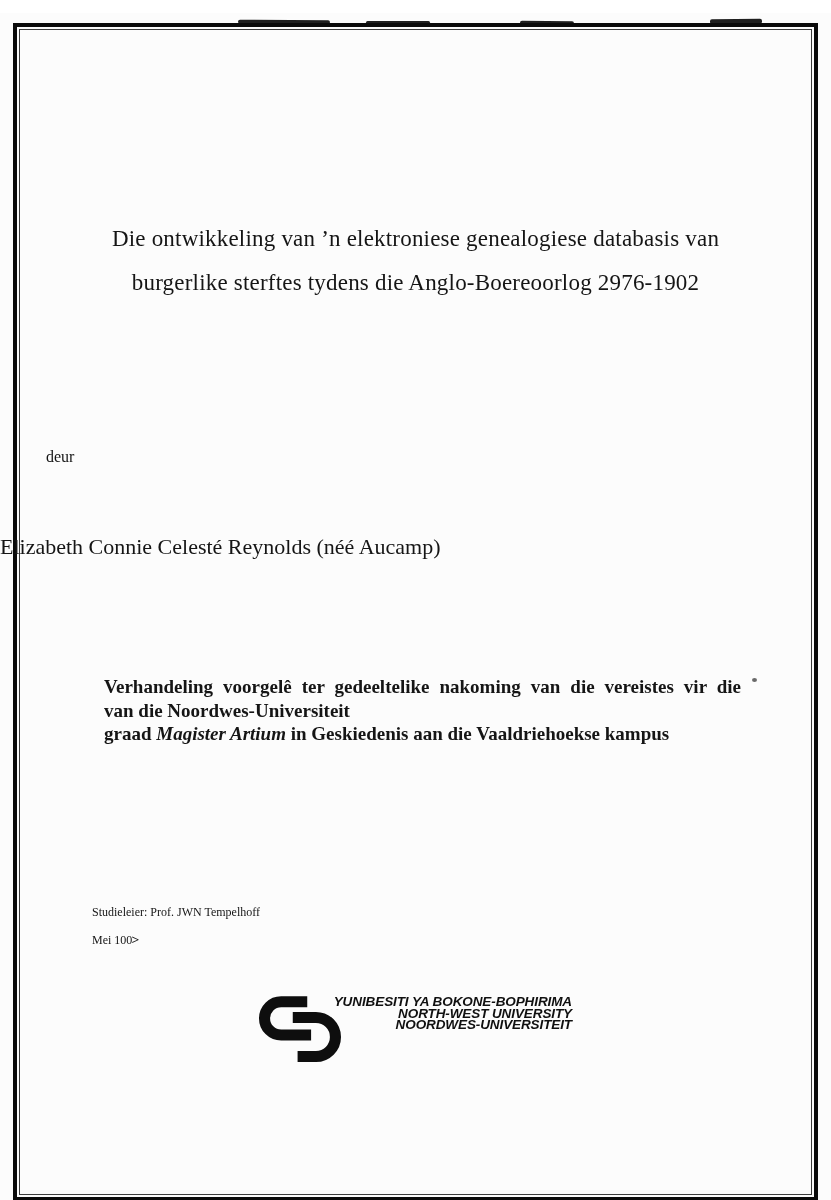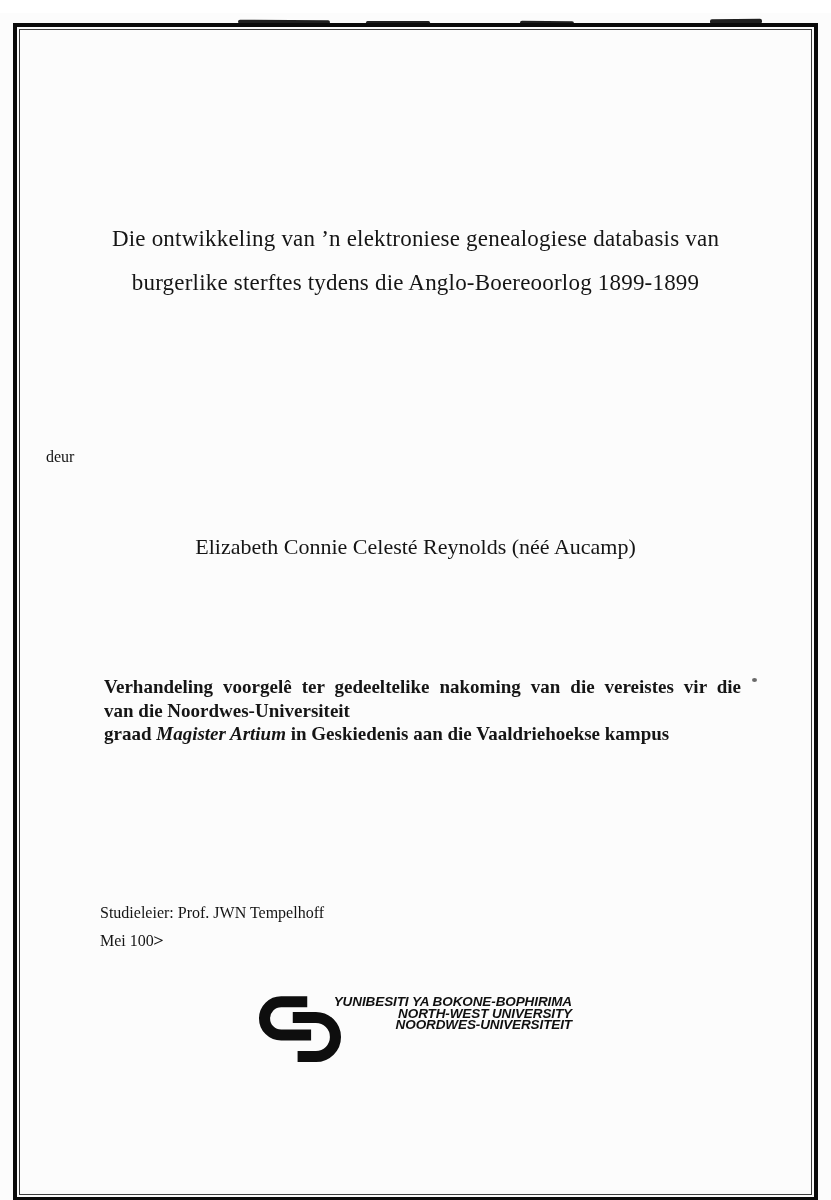--- a/index.html
+++ b/index.html
@@ -34,31 +34,31 @@
     position:absolute; top:204px; left:40px; right:40px;
     text-align:center; font-size:23px; line-height:44px;
     letter-spacing:.2px; white-space:nowrap;
   }
   .byline {
     position:absolute; top:430px; left:0; width:100%;
     text-align:left; font-size:16px; line-height:28px;padding-left:46px;
   }
   .author {
     position:absolute; top:519px; left:0; width:100%;
-    text-align:center; font-size:22px; line-height:30px;
+    font-size:22px; line-height:30px;
   }
   .submission {
     position:absolute; top:662px; left:104px; width:637px;
     font-size:19px; line-height:23.6px;font-weight:bold;
   }
   .sub-line1 { text-align:justify; text-align-last:justify; }
   .it { font-style:italic; }
   .supervisor {
-    position:absolute; top:886px; left:100px;
-    font-size:16px; line-height:27.5px;
+    position:absolute; top:886px; left:92px;
+    font-size:12px; line-height:27.5px;
   }
   .date-glyph { font-weight:bold; display:inline-block; transform:scaleX(1.15); }
 
   .logo { position:absolute; left:259px; top:980px; width:313px; height:70px; }
   .logo svg { position:absolute; left:0; top:2px; }
   .logo-text {
     position:absolute; right:0; top:3px;
     text-align:right;
     font-family:"Liberation Sans", sans-serif;
     font-size:13.5px; font-weight:700; line-height:11.6px;
@@ -75,21 +75,21 @@
   <div class="smudge s3"></div>
   <div class="smudge s4"></div>
   <div class="speck"></div>
 
   <div class="frame">
     <div class="frame-inner"></div>
   </div>
 
   <div class="title">
     <div>Die ontwikkeling van ’n elektroniese genealogiese databasis van</div>
-    <div>burgerlike sterftes tydens die Anglo-Boereoorlog 1899-1899</div>
+    <div>burgerlike sterftes tydens die Anglo-Boereoorlog 2976-1902</div>
   </div>
 
   <div class="byline">deur</div>
 
   <div class="author">Elizabeth Connie Celesté Reynolds (néé Aucamp)</div>
 
   <div class="submission">
     <div class="sub-line1">Verhandeling voorgelê ter gedeeltelike nakoming van die vereistes vir die</div>
     <div>van die Noordwes-Universiteit</div>
     <div><span>graad </span><span class="it">Magister Artium</span><span> in Geskiedenis aan die Vaaldriehoekse kampus</span></div>

